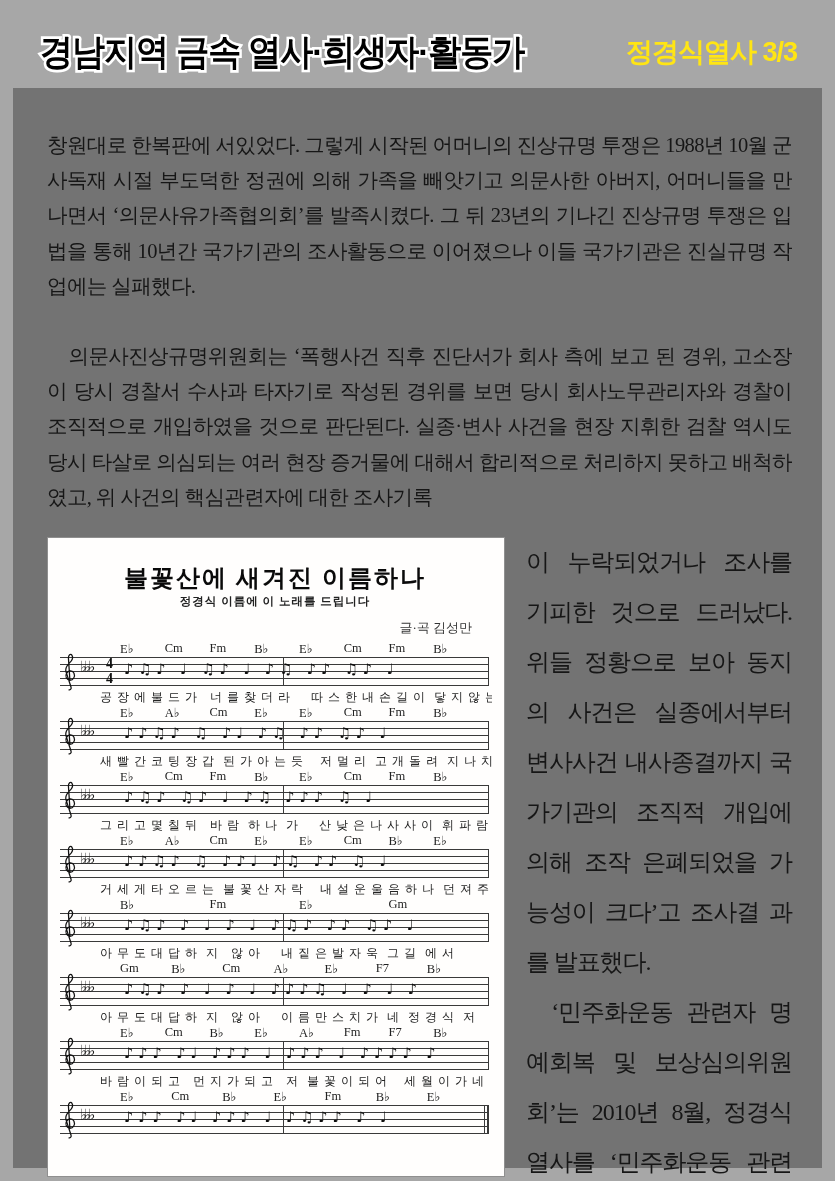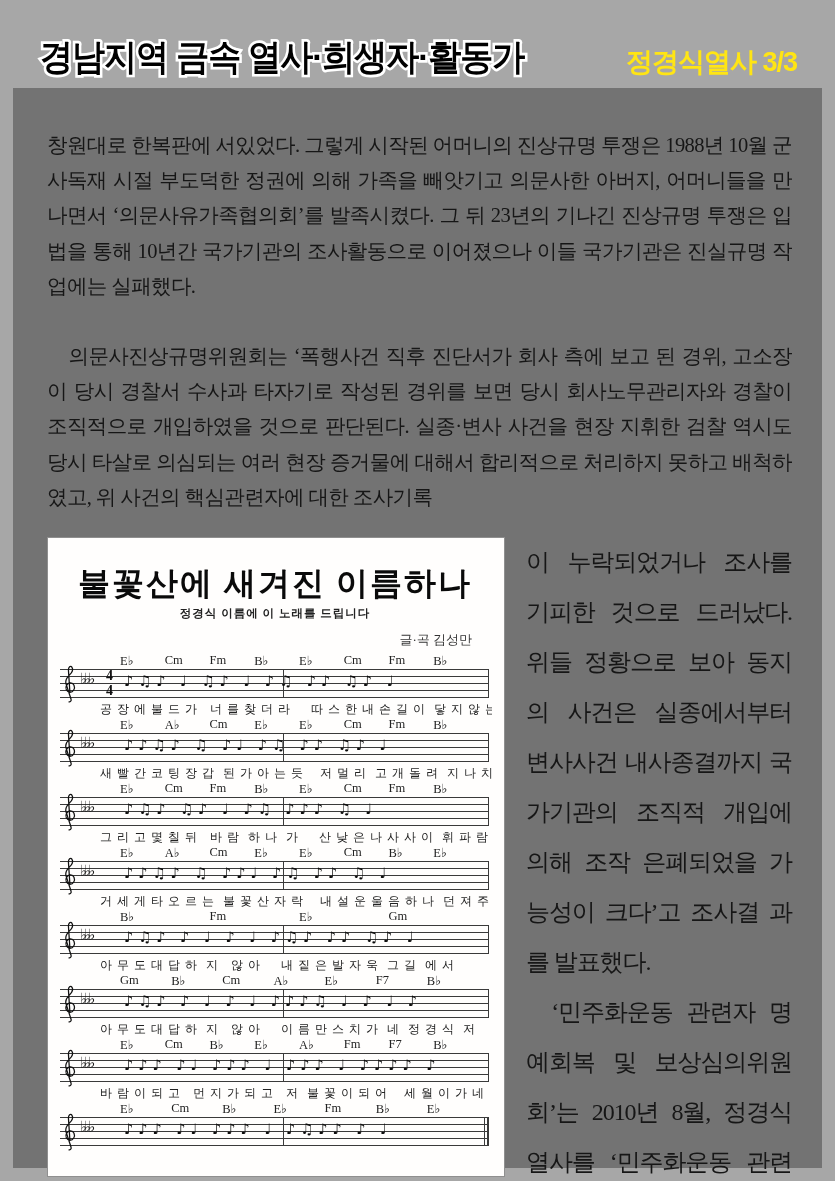--- a/index.html
+++ b/index.html
@@ -3,22 +3,22 @@
 <meta charset="utf-8">
 <style>
   html,body{margin:0;padding:0;}
   body{
     width:835px;height:1181px;position:relative;overflow:hidden;
     background:#a7a7a7;
     font-family:"Liberation Serif","DejaVu Serif",serif;
   }
   
   .masthead{
-    position:absolute;top:0;left:0;right:0;height:80px;
-    display:flex;align-items:flex-end;justify-content:space-between;
+    position:absolute;top:9px;left:0;right:0;height:80px;
+    display:flex;align-items:center;justify-content:space-between;
     padding:6px 38px 0 40px;box-sizing:border-box;
   }
   .masthead-title{
     font-family:"Liberation Sans","DejaVu Sans",sans-serif;
     font-weight:900;font-size:33px;letter-spacing:-1px;color:#000;
     -webkit-text-stroke:5px #fff;paint-order:stroke fill;
     text-shadow:0 0 2px #fff;
     transform:scaleY(1.08);
   }
   .masthead-badge{
@@ -42,21 +42,21 @@
   .lower{display:flex;gap:21px;margin-top:22px;align-items:flex-start;}
   .right-col{flex:1;min-width:0;}
   .right-col .body-text{font-size:24px;line-height:50px;letter-spacing:-1.1px;}
   
   .score-box{
     flex:none;width:458px;height:640px;box-sizing:border-box;
     border:1px solid #8f8f8f;background:#fffefd;
     padding:24px 12px 0 10px;
   }
   .score-title{
-    text-align:center;font-weight:bold;font-size:32px;
+    text-align:center;font-weight:bold;font-size:24px;
     letter-spacing:2px;color:#0a0a0a;margin:0;
   }
   .score-sub{
     text-align:center;font-weight:bold;font-size:11.5px;
     letter-spacing:1px;color:#222;margin-top:0;
   }
   .score-credit{
     text-align:right;font-size:13px;color:#333;
     margin:10px 20px 0 0;
   }

